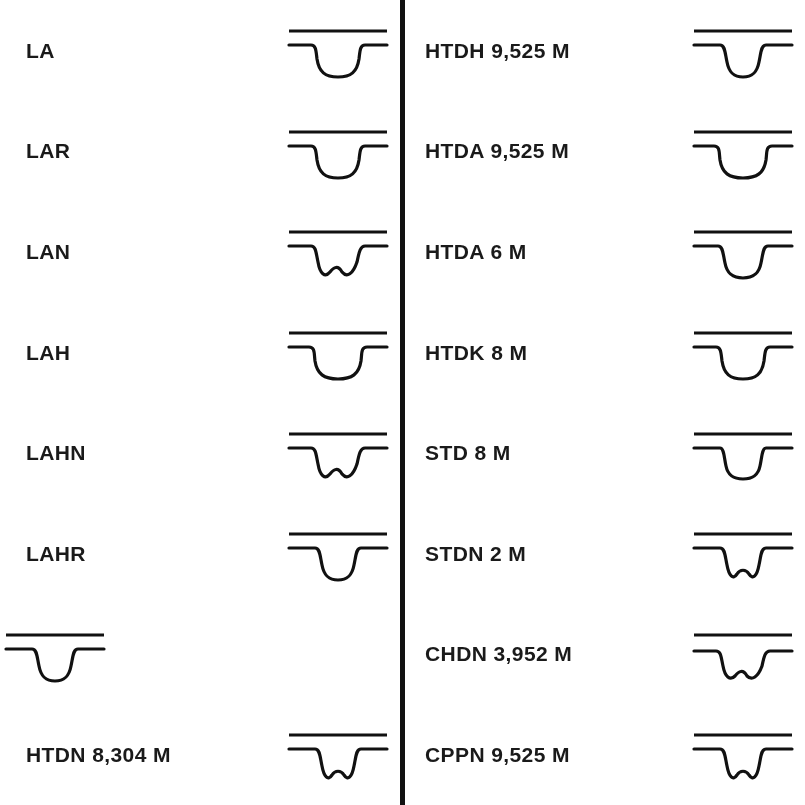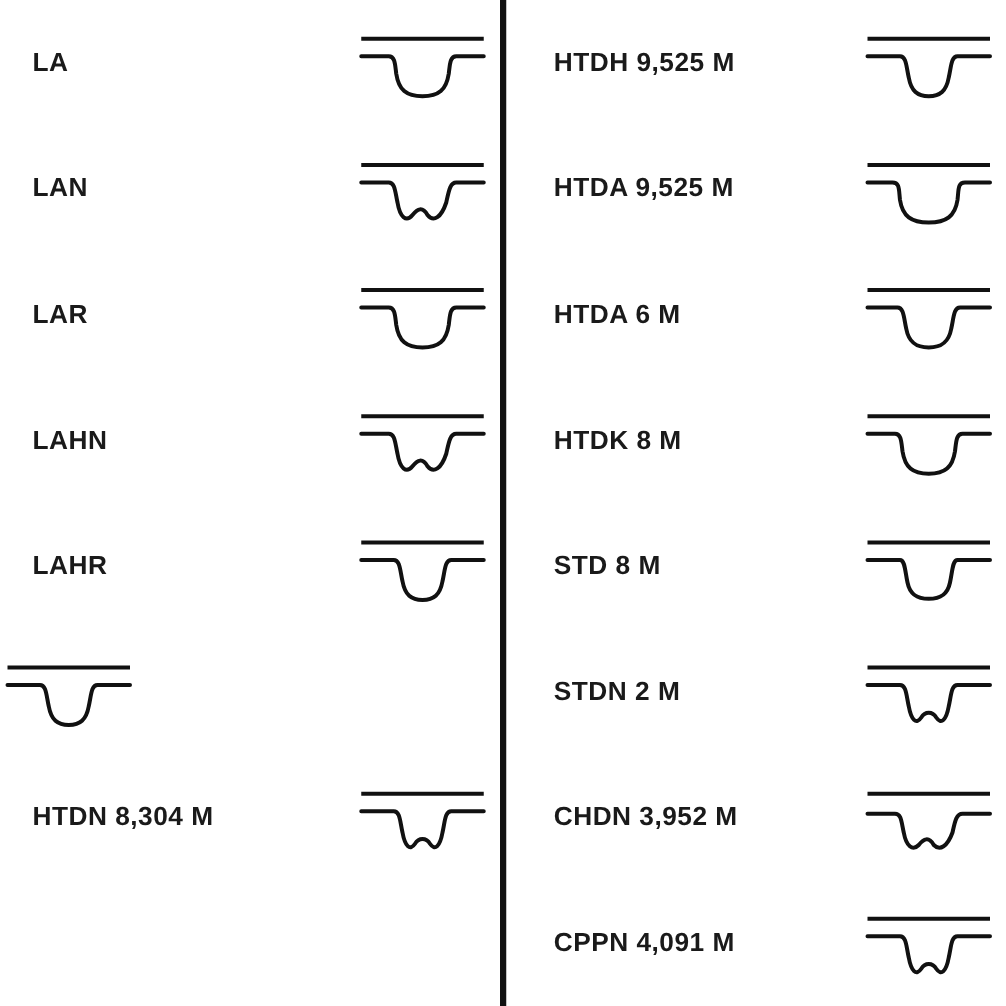--- a/index.html
+++ b/index.html
@@ -50,21 +50,21 @@
     width: 250px;
     padding-left: 26px;
     box-sizing: border-box;
     font-size: 21px;
     font-weight: bold;
     color: #1a1a1a;
     letter-spacing: 0.4px;
     line-height: 1;
   }
   .row-right .row-label {
-    padding-left: 38px;
+    padding-left: 20px;
     width: 250px;
   }
   .profile {
     flex: 0 0 auto;
     width: 110px;
     height: 70px;
     position: relative;
   }
   .profile svg {
     display: block;
@@ -85,158 +85,167 @@
       <div class="row-label">LA</div>
       <div class="profile">
         <svg viewBox="0 0 110 70" xmlns="http://www.w3.org/2000/svg">
           <line x1="6" y1="16" x2="104" y2="16" stroke="#111111" stroke-width="3.2"></line>
           <path d="M6 30 L28 30 C33 30 33 36 34 44 C36 57 42 62 55 62 C68 62 74 57 76 44 C77 36 77 30 82 30 L104 30" fill="none" stroke="#111111" stroke-width="3.2" stroke-linecap="round"></path>
         </svg>
       </div>
     </div>
 
     <div class="row row-left">
+      <div class="row-label">LAR</div>
+      <div class="profile">
+        <svg viewBox="0 0 110 70" xmlns="http://www.w3.org/2000/svg">
+          <line x1="6" y1="16" x2="104" y2="16" stroke="#111111" stroke-width="3.2"></line>
+          <path d="M6 30 L28 30 C33 30 33 36 34 44 C36 57 42 62 55 62 C68 62 74 57 76 44 C77 36 77 30 82 30 L104 30" fill="none" stroke="#111111" stroke-width="3.2" stroke-linecap="round"></path>
+        </svg>
+      </div>
+    </div>
+
+    <div class="row row-left">
       <div class="row-label">LAN</div>
       <div class="profile">
         <svg viewBox="0 0 110 70" xmlns="http://www.w3.org/2000/svg">
           <line x1="6" y1="16" x2="104" y2="16" stroke="#111111" stroke-width="3.2"></line>
           <path d="M6 30 L28 30 C33 30 33 37 35 46 C37 58 42 62 47 56 C51 51 55 49 59 56 C64 62 70 58 74 46 C76 37 77 30 82 30 L104 30" fill="none" stroke="#111111" stroke-width="3.2" stroke-linecap="round"></path>
         </svg>
       </div>
     </div>
 
     <div class="row row-left">
-      <div class="row-label">LAR</div>
+      <div class="row-label">LAH</div>
+      <div class="profile">
+        <svg viewBox="0 0 110 70" xmlns="http://www.w3.org/2000/svg">
+          <line x1="6" y1="16" x2="104" y2="16" stroke="#111111" stroke-width="3.2"></line>
+          <path d="M6 30 L26 30 C32 30 31 36 32 44 C34 57 41 62 55 62 C69 62 76 57 78 44 C79 36 78 30 84 30 L104 30" fill="none" stroke="#111111" stroke-width="3.2" stroke-linecap="round"></path>
+        </svg>
+      </div>
+    </div>
+
+    <div class="row row-left">
+      <div class="row-label">LAHN</div>
+      <div class="profile">
+        <svg viewBox="0 0 110 70" xmlns="http://www.w3.org/2000/svg">
+          <line x1="6" y1="16" x2="104" y2="16" stroke="#111111" stroke-width="3.2"></line>
+          <path d="M6 30 L28 30 C33 30 33 37 35 46 C37 58 42 62 47 56 C51 51 55 49 59 56 C64 62 70 58 74 46 C76 37 77 30 82 30 L104 30" fill="none" stroke="#111111" stroke-width="3.2" stroke-linecap="round"></path>
+        </svg>
+      </div>
+    </div>
+
+    <div class="row row-left">
+      <div class="row-label">LAHR</div>
+      <div class="profile">
+        <svg viewBox="0 0 110 70" xmlns="http://www.w3.org/2000/svg">
+          <line x1="6" y1="16" x2="104" y2="16" stroke="#111111" stroke-width="3.2"></line>
+          <path d="M6 30 L32 30 C37 30 37 38 39 47 C41 58 46 62 55 62 C64 62 69 58 71 47 C73 38 73 30 78 30 L104 30" fill="none" stroke="#111111" stroke-width="3.2" stroke-linecap="round"></path>
+        </svg>
+      </div>
+    </div>
+
+    <div class="row row-left">
+      <div class="profile">
+        <svg viewBox="0 0 110 70" xmlns="http://www.w3.org/2000/svg">
+          <line x1="6" y1="16" x2="104" y2="16" stroke="#111111" stroke-width="3.2"></line>
+          <path d="M6 30 L32 30 C37 30 37 38 39 47 C41 58 46 62 55 62 C64 62 69 58 71 47 C73 38 73 30 78 30 L104 30" fill="none" stroke="#111111" stroke-width="3.2" stroke-linecap="round"></path>
+        </svg>
+      </div>
+    </div>
+
+    <div class="row row-left">
+      <div class="row-label">HTDN 8,304 M</div>
+      <div class="profile">
+        <svg viewBox="0 0 110 70" xmlns="http://www.w3.org/2000/svg">
+          <line x1="6" y1="16" x2="104" y2="16" stroke="#111111" stroke-width="3.2"></line>
+          <path d="M6 30 L32 30 C37 30 37 38 39 47 C41 58 45 62 49 56 C52 51 58 51 61 56 C65 62 69 58 71 47 C73 38 73 30 78 30 L104 30" fill="none" stroke="#111111" stroke-width="3.2" stroke-linecap="round"></path>
+        </svg>
+      </div>
+    </div>
+
+  </div>
+
+  <div class="column" id="col-right">
+
+    <div class="row row-right">
+      <div class="row-label">HTDH 9,525 M</div>
+      <div class="profile">
+        <svg viewBox="0 0 110 70" xmlns="http://www.w3.org/2000/svg">
+          <line x1="6" y1="16" x2="104" y2="16" stroke="#111111" stroke-width="3.2"></line>
+          <path d="M6 30 L32 30 C37 30 37 38 39 47 C41 58 46 62 55 62 C64 62 69 58 71 47 C73 38 73 30 78 30 L104 30" fill="none" stroke="#111111" stroke-width="3.2" stroke-linecap="round"></path>
+        </svg>
+      </div>
+    </div>
+
+    <div class="row row-right">
+      <div class="row-label">HTDA 9,525 M</div>
+      <div class="profile">
+        <svg viewBox="0 0 110 70" xmlns="http://www.w3.org/2000/svg">
+          <line x1="6" y1="16" x2="104" y2="16" stroke="#111111" stroke-width="3.2"></line>
+          <path d="M6 30 L26 30 C32 30 31 36 32 44 C34 57 41 62 55 62 C69 62 76 57 78 44 C79 36 78 30 84 30 L104 30" fill="none" stroke="#111111" stroke-width="3.2" stroke-linecap="round"></path>
+        </svg>
+      </div>
+    </div>
+
+    <div class="row row-right">
+      <div class="row-label">HTDA 6 M</div>
+      <div class="profile">
+        <svg viewBox="0 0 110 70" xmlns="http://www.w3.org/2000/svg">
+          <line x1="6" y1="16" x2="104" y2="16" stroke="#111111" stroke-width="3.2"></line>
+          <path d="M6 30 L30 30 C35 30 35 38 37 47 C39 58 45 62 55 62 C65 62 71 58 73 47 C75 38 75 30 80 30 L104 30" fill="none" stroke="#111111" stroke-width="3.2" stroke-linecap="round"></path>
+        </svg>
+      </div>
+    </div>
+
+    <div class="row row-right">
+      <div class="row-label">HTDK 8 M</div>
       <div class="profile">
         <svg viewBox="0 0 110 70" xmlns="http://www.w3.org/2000/svg">
           <line x1="6" y1="16" x2="104" y2="16" stroke="#111111" stroke-width="3.2"></line>
           <path d="M6 30 L28 30 C33 30 33 36 34 44 C36 57 42 62 55 62 C68 62 74 57 76 44 C77 36 77 30 82 30 L104 30" fill="none" stroke="#111111" stroke-width="3.2" stroke-linecap="round"></path>
         </svg>
       </div>
     </div>
 
-
-    <div class="row row-left">
-      <div class="row-label">LAHN</div>
-      <div class="profile">
-        <svg viewBox="0 0 110 70" xmlns="http://www.w3.org/2000/svg">
-          <line x1="6" y1="16" x2="104" y2="16" stroke="#111111" stroke-width="3.2"></line>
-          <path d="M6 30 L28 30 C33 30 33 37 35 46 C37 58 42 62 47 56 C51 51 55 49 59 56 C64 62 70 58 74 46 C76 37 77 30 82 30 L104 30" fill="none" stroke="#111111" stroke-width="3.2" stroke-linecap="round"></path>
-        </svg>
-      </div>
-    </div>
-
-    <div class="row row-left">
-      <div class="row-label">LAHR</div>
-      <div class="profile">
-        <svg viewBox="0 0 110 70" xmlns="http://www.w3.org/2000/svg">
-          <line x1="6" y1="16" x2="104" y2="16" stroke="#111111" stroke-width="3.2"></line>
-          <path d="M6 30 L32 30 C37 30 37 38 39 47 C41 58 46 62 55 62 C64 62 69 58 71 47 C73 38 73 30 78 30 L104 30" fill="none" stroke="#111111" stroke-width="3.2" stroke-linecap="round"></path>
-        </svg>
-      </div>
-    </div>
-
-    <div class="row row-left">
-      <div class="profile">
-        <svg viewBox="0 0 110 70" xmlns="http://www.w3.org/2000/svg">
-          <line x1="6" y1="16" x2="104" y2="16" stroke="#111111" stroke-width="3.2"></line>
-          <path d="M6 30 L32 30 C37 30 37 38 39 47 C41 58 46 62 55 62 C64 62 69 58 71 47 C73 38 73 30 78 30 L104 30" fill="none" stroke="#111111" stroke-width="3.2" stroke-linecap="round"></path>
-        </svg>
-      </div>
-    </div>
-
-    <div class="row row-left">
-      <div class="row-label">HTDN 8,304 M</div>
+    <div class="row row-right">
+      <div class="row-label">STD 8 M</div>
+      <div class="profile">
+        <svg viewBox="0 0 110 70" xmlns="http://www.w3.org/2000/svg">
+          <line x1="6" y1="16" x2="104" y2="16" stroke="#111111" stroke-width="3.2"></line>
+          <path d="M6 30 L32 30 C36 30 36 39 38 48 C40 58 46 61 55 61 C64 61 70 58 72 48 C74 39 74 30 78 30 L104 30" fill="none" stroke="#111111" stroke-width="3.2" stroke-linecap="round"></path>
+        </svg>
+      </div>
+    </div>
+
+    <div class="row row-right">
+      <div class="row-label">STDN 2 M</div>
       <div class="profile">
         <svg viewBox="0 0 110 70" xmlns="http://www.w3.org/2000/svg">
           <line x1="6" y1="16" x2="104" y2="16" stroke="#111111" stroke-width="3.2"></line>
           <path d="M6 30 L32 30 C37 30 37 38 39 47 C41 58 45 62 49 56 C52 51 58 51 61 56 C65 62 69 58 71 47 C73 38 73 30 78 30 L104 30" fill="none" stroke="#111111" stroke-width="3.2" stroke-linecap="round"></path>
         </svg>
       </div>
     </div>
 
+    <div class="row row-right">
+      <div class="row-label">CHDN 3,952 M</div>
+      <div class="profile">
+        <svg viewBox="0 0 110 70" xmlns="http://www.w3.org/2000/svg">
+          <line x1="6" y1="16" x2="104" y2="16" stroke="#111111" stroke-width="3.2"></line>
+          <path d="M6 32 L28 32 C33 32 33 38 35 47 C37 58 42 62 47 57 C51 52 55 50 59 57 C64 62 70 58 74 47 C76 38 77 32 82 32 L104 32" fill="none" stroke="#111111" stroke-width="3.2" stroke-linecap="round"></path>
+        </svg>
+      </div>
+    </div>
+
+    <div class="row row-right">
+      <div class="row-label">CPPN 9,525 M</div>
+      <div class="profile">
+        <svg viewBox="0 0 110 70" xmlns="http://www.w3.org/2000/svg">
+          <line x1="6" y1="16" x2="104" y2="16" stroke="#111111" stroke-width="3.2"></line>
+          <path d="M6 30 L32 30 C37 30 37 38 39 47 C41 58 45 62 49 56 C52 51 58 51 61 56 C65 62 69 58 71 47 C73 38 73 30 78 30 L104 30" fill="none" stroke="#111111" stroke-width="3.2" stroke-linecap="round"></path>
+        </svg>
+      </div>
+    </div>
+
   </div>
 
-  <div class="column" id="col-right">
-
-    <div class="row row-right">
-      <div class="row-label">HTDH 9,525 M</div>
-      <div class="profile">
-        <svg viewBox="0 0 110 70" xmlns="http://www.w3.org/2000/svg">
-          <line x1="6" y1="16" x2="104" y2="16" stroke="#111111" stroke-width="3.2"></line>
-          <path d="M6 30 L32 30 C37 30 37 38 39 47 C41 58 46 62 55 62 C64 62 69 58 71 47 C73 38 73 30 78 30 L104 30" fill="none" stroke="#111111" stroke-width="3.2" stroke-linecap="round"></path>
-        </svg>
-      </div>
-    </div>
-
-    <div class="row row-right">
-      <div class="row-label">HTDA 9,525 M</div>
-      <div class="profile">
-        <svg viewBox="0 0 110 70" xmlns="http://www.w3.org/2000/svg">
-          <line x1="6" y1="16" x2="104" y2="16" stroke="#111111" stroke-width="3.2"></line>
-          <path d="M6 30 L26 30 C32 30 31 36 32 44 C34 57 41 62 55 62 C69 62 76 57 78 44 C79 36 78 30 84 30 L104 30" fill="none" stroke="#111111" stroke-width="3.2" stroke-linecap="round"></path>
-        </svg>
-      </div>
-    </div>
-
-    <div class="row row-right">
-      <div class="row-label">HTDA 6 M</div>
-      <div class="profile">
-        <svg viewBox="0 0 110 70" xmlns="http://www.w3.org/2000/svg">
-          <line x1="6" y1="16" x2="104" y2="16" stroke="#111111" stroke-width="3.2"></line>
-          <path d="M6 30 L30 30 C35 30 35 38 37 47 C39 58 45 62 55 62 C65 62 71 58 73 47 C75 38 75 30 80 30 L104 30" fill="none" stroke="#111111" stroke-width="3.2" stroke-linecap="round"></path>
-        </svg>
-      </div>
-    </div>
-
-    <div class="row row-right">
-      <div class="row-label">HTDK 8 M</div>
-      <div class="profile">
-        <svg viewBox="0 0 110 70" xmlns="http://www.w3.org/2000/svg">
-          <line x1="6" y1="16" x2="104" y2="16" stroke="#111111" stroke-width="3.2"></line>
-          <path d="M6 30 L28 30 C33 30 33 36 34 44 C36 57 42 62 55 62 C68 62 74 57 76 44 C77 36 77 30 82 30 L104 30" fill="none" stroke="#111111" stroke-width="3.2" stroke-linecap="round"></path>
-        </svg>
-      </div>
-    </div>
-
-    <div class="row row-right">
-      <div class="row-label">STD 8 M</div>
-      <div class="profile">
-        <svg viewBox="0 0 110 70" xmlns="http://www.w3.org/2000/svg">
-          <line x1="6" y1="16" x2="104" y2="16" stroke="#111111" stroke-width="3.2"></line>
-          <path d="M6 30 L32 30 C36 30 36 39 38 48 C40 58 46 61 55 61 C64 61 70 58 72 48 C74 39 74 30 78 30 L104 30" fill="none" stroke="#111111" stroke-width="3.2" stroke-linecap="round"></path>
-        </svg>
-      </div>
-    </div>
-
-    <div class="row row-right">
-      <div class="row-label">STDN 2 M</div>
-      <div class="profile">
-        <svg viewBox="0 0 110 70" xmlns="http://www.w3.org/2000/svg">
-          <line x1="6" y1="16" x2="104" y2="16" stroke="#111111" stroke-width="3.2"></line>
-          <path d="M6 30 L32 30 C37 30 37 38 39 47 C41 58 45 62 49 56 C52 51 58 51 61 56 C65 62 69 58 71 47 C73 38 73 30 78 30 L104 30" fill="none" stroke="#111111" stroke-width="3.2" stroke-linecap="round"></path>
-        </svg>
-      </div>
-    </div>
-
-    <div class="row row-right">
-      <div class="row-label">CHDN 3,952 M</div>
-      <div class="profile">
-        <svg viewBox="0 0 110 70" xmlns="http://www.w3.org/2000/svg">
-          <line x1="6" y1="16" x2="104" y2="16" stroke="#111111" stroke-width="3.2"></line>
-          <path d="M6 32 L28 32 C33 32 33 38 35 47 C37 58 42 62 47 57 C51 52 55 50 59 57 C64 62 70 58 74 47 C76 38 77 32 82 32 L104 32" fill="none" stroke="#111111" stroke-width="3.2" stroke-linecap="round"></path>
-        </svg>
-      </div>
-    </div>
-
-    <div class="row row-right">
-      <div class="row-label">CPPN 4,091 M</div>
-      <div class="profile">
-        <svg viewBox="0 0 110 70" xmlns="http://www.w3.org/2000/svg">
-          <line x1="6" y1="16" x2="104" y2="16" stroke="#111111" stroke-width="3.2"></line>
-          <path d="M6 30 L32 30 C37 30 37 38 39 47 C41 58 45 62 49 56 C52 51 58 51 61 56 C65 62 69 58 71 47 C73 38 73 30 78 30 L104 30" fill="none" stroke="#111111" stroke-width="3.2" stroke-linecap="round"></path>
-        </svg>
-      </div>
-    </div>
-
-  </div>
-
 </div>
 
 </body></html>

